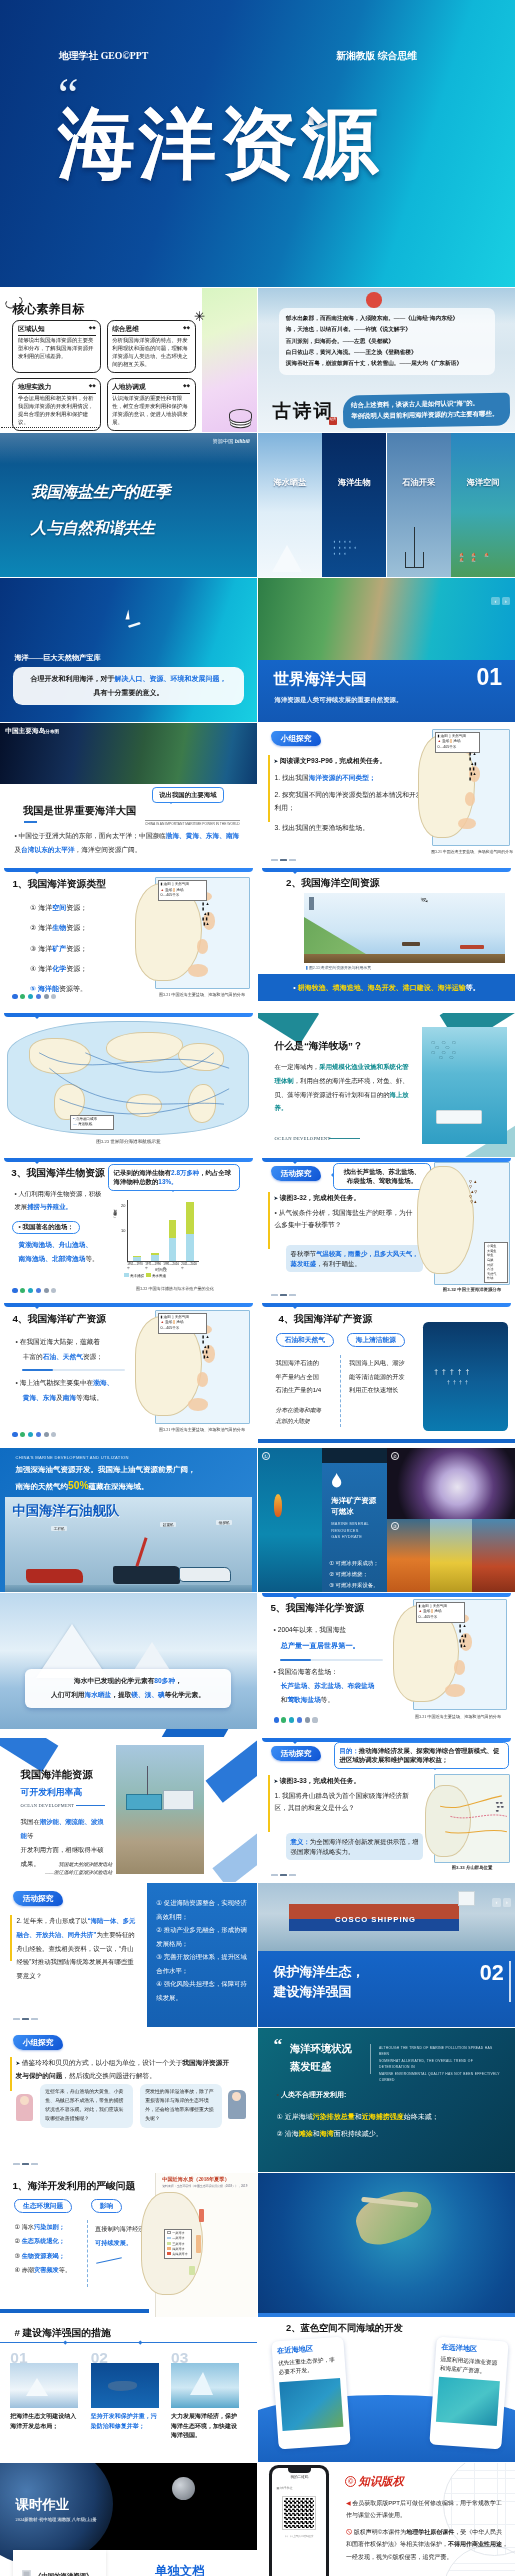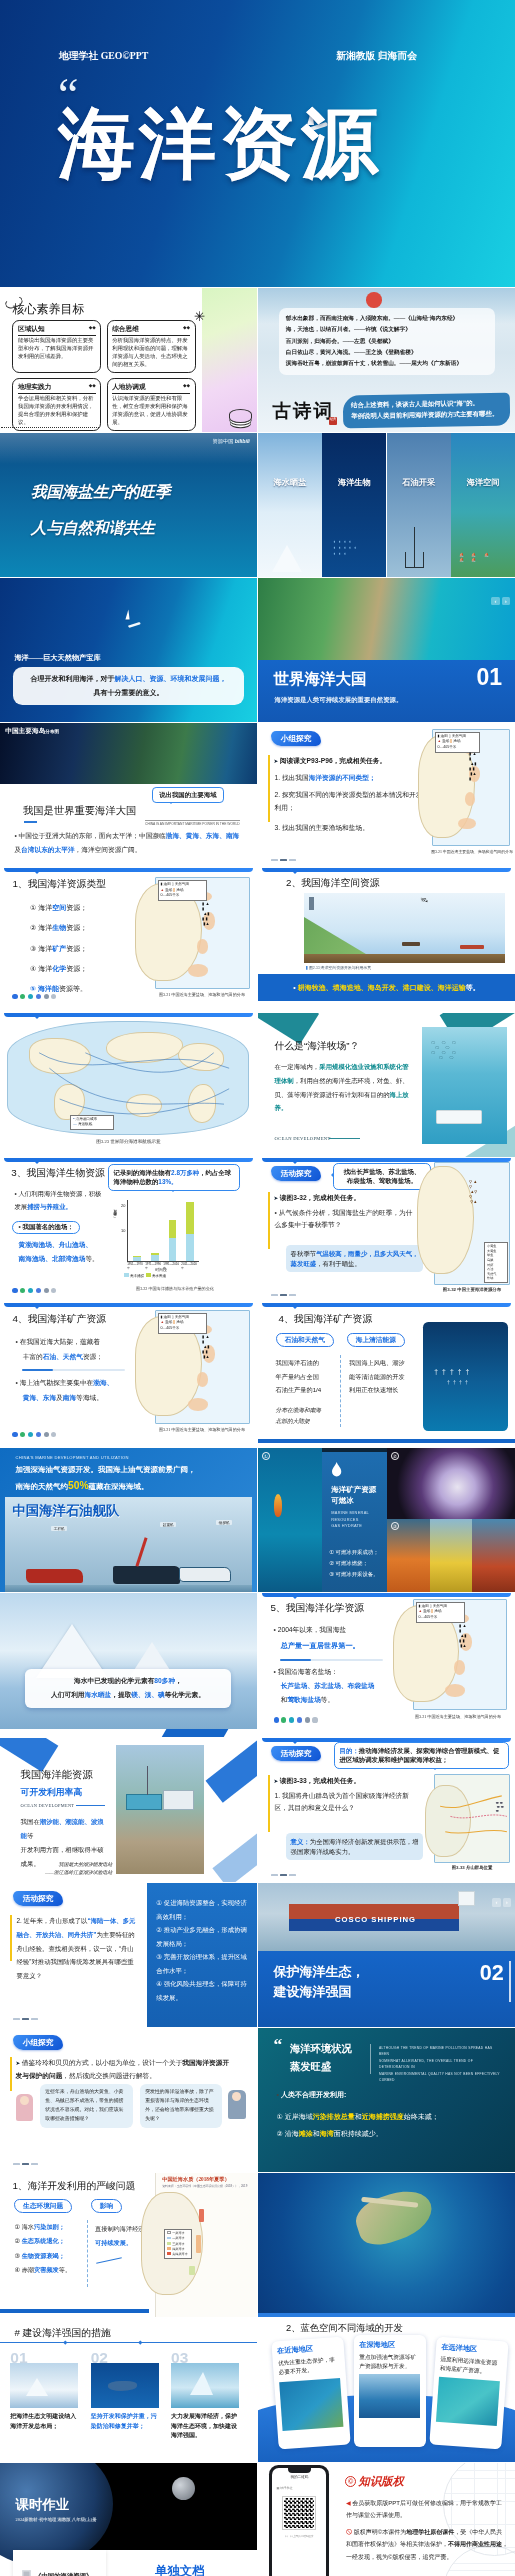--- a/index.html
+++ b/index.html
@@ -13,21 +13,21 @@
 .cover{background:linear-gradient(108deg,#06337d 0%,#0a4c9c 38%,#0c74b4 60%,#0fb6d8 78%,#19cfe2 100%)}
 .cover .brand{font-family:"Liberation Serif","DejaVu Serif",serif;color:#fff;font-weight:bold;font-size:9.8px}
 .cover .edition{font-family:"Liberation Serif","DejaVu Serif",serif;color:#fff;font-weight:bold;font-size:9.8px}
 .cover .quote{color:#eaf3fb;font-size:46px;font-family:"Liberation Serif",serif;line-height:.6;text-shadow:0 1.5px 2.6px rgba(0,30,80,.4)}
 .cover .big{color:#fff;font-weight:bold;font-size:77px;letter-spacing:4.1px;text-shadow:0 3.1px 5.2px rgba(0,25,70,.45);background:linear-gradient(180deg,#ffffff 55%,#c9d9ea);-webkit-background-clip:text;background-clip:text}
 .sail{width:0;height:0;border-left:5.2px solid transparent;border-right:2.1px solid transparent;border-bottom:17.5px solid #fff;filter:drop-shadow(0 1.5px 1px rgba(0,40,90,.5))}
 .hull{width:20.6px;height:4.1px;background:#f4f8fb;border-radius:2.1px 5.2px 4.1px 6.2px;transform:rotate(-18deg)}
 
 .topbar{position:absolute;top:0;left:4.1px;right:4.1px;height:3.6px;background:linear-gradient(90deg,#1b6fe0,#2f87f7);border-radius:0 0 4.1px 4.1px}
 .topbar:after{content:"";position:absolute;left:31px;top:3.6px;border:2.6px solid transparent;border-top-color:#1f74e4}
-.hd1{font-size:9.8px;font-weight:normal;color:#141414}
+.hd1{font-size:9.8px;font-weight:bold;color:#141414}
 .tb{color:#1a6ee0;font-weight:bold}
 .ty{color:#ffd900;font-weight:bold}
 .tteal{color:#0c8a8f;font-weight:bold}
 .pill{display:inline-block;background:linear-gradient(135deg,#3b8ef5,#0f55d4);color:#fff;font-weight:bold;font-size:7.7px;padding:2.6px 9.3px;border-radius:5.2px 10.3px 5.2px 10.3px;box-shadow:0 1px 2.1px rgba(20,80,200,.35)}
 .pill2{display:inline-block;border:1px solid #2f7ce8;color:#1a6ee0;font-weight:bold;font-size:6.7px;padding:1.5px 7.7px;border-radius:7.2px 11.3px 7.2px 11.3px;background:#fff}
 .bubble{border:1px solid #3388ee;border-radius:5.2px;background:#fff;font-size:6.4px;font-weight:bold;padding:2.6px 4.6px;line-height:1.5}
 .ans{background:#d9eaf7;border-radius:4.6px;padding:3.6px 4.6px;font-size:6.4px;line-height:1.55}
 .dots i{display:inline-block;width:5.2px;height:5.2px;border-radius:50%;margin-right:2.6px}
 .pag i{display:inline-block;width:6.7px;height:2.1px;background:#b8c6d6;margin-right:2.1px;border-radius:0.5px}
 .pag i.on{background:#5a708a}
@@ -48,21 +48,21 @@
 conic-gradient(#000 25%,#fff 0 50%,#000 0 75%,#fff 0) 0 0/4.1px 4.1px;border:1px solid #fff;outline:0.5px solid #ccc}
 .smallcaps{letter-spacing:0.3px}
 </style>
 </head>
 <body>
 
 <div class="page">
 
 <section class="slide full cover">
   <div class="abs brand" style="left:59px;top:50px">地理学社 GEO©PPT</div>
-  <div class="abs edition" style="right:98px;top:50px">新湘教版 归海而会</div>
+  <div class="abs edition" style="right:98px;top:50px">新湘教版 综合思维</div>
   <div class="abs" style="left:307px;top:108px">
         <div class="sail"></div>
         <div class="hull"></div>
       </div>
   <div class="abs quote" style="left:58px;top:81px">“</div>
   <div class="abs big" style="left:58px;top:93px">海洋资源</div>
 </section>
 
 <div class="row">
 <section class="slide">
@@ -406,21 +406,21 @@
     <div style="position:absolute;left:135px;bottom:25px;width:3.1px;height:30px;background:#c03028;transform:rotate(18deg)"></div>
     <div style="position:absolute;right:20.6px;bottom:10.3px;width:52px;height:14.4px;background:#e8eef2;border:1px solid #2a5a7a;border-radius:2.1px 6.2px 2.1px 4.1px"></div>
     <div style="position:absolute;left:0;right:0;bottom:0;height:7.2px;background:linear-gradient(180deg,#7fa8c0,#5c8aa8)"></div>
   </div>
 </section>
 <section class="slide" style="background:#0d2438">
   <div class="abs" style="left:0;top:0;width:64px;height:144px;background:linear-gradient(180deg,#0a6a9a,#0c88b0 60%,#0a5a86)">
     <div style="position:absolute;left:4.1px;top:4.1px;width:7.7px;height:7.7px;border:0.7px solid #fff;border-radius:50%;color:#fff;font-size:5.2px;text-align:center;line-height:7.2px">①</div>
     <div style="position:absolute;left:15.5px;top:46px;width:8.2px;height:23px;background:linear-gradient(180deg,#f6b83a,#d85a1e);border-radius:50% 50% 40% 40%"></div>
   </div>
-  <div class="abs" style="left:64px;top:4px;width:65px;height:144px;background:linear-gradient(180deg,#1e6db0,#17588f)">
+  <div class="abs" style="left:64px;top:15px;width:65px;height:144px;background:linear-gradient(180deg,#1e6db0,#17588f)">
     <svg width="11.3" height="15.5" viewBox="0 0 22 30" style="position:absolute;left:9.3px;top:10.3px">
             <path d="M11 0 C14 8 20 11 20 19 A9 9 0 0 1 2 19 C2 12 8 8 11 0 Z" fill="#fff"></path>
           </svg>
     <div style="position:absolute;left:9.3px;top:32px;color:#fff;font-weight:bold;font-size:7.5px;line-height:1.5"><span>海洋矿产资源</span><br><span>可燃冰</span></div>
     <div class="smallcaps" style="position:absolute;left:9.3px;top:58px;color:#cfe2f2;font-size:3.9px;line-height:1.7"><span>MARINE MINERAL</span><br><span>RESOURCES</span><br><span>GAS HYDRATE</span></div>
     <div style="position:absolute;left:7.2px;top:95px;color:#fff;font-size:5.4px;line-height:2">
       <div>① 可燃冰开采成功；</div>
             <div>② 可燃冰燃烧；</div>
             <div>③ 可燃冰开采设备。</div>
     </div>
@@ -643,25 +643,20 @@
   </div>
 </section>
 <section class="slide">
   <div class="abs hd1" style="left:28px;top:4.1px;font-size:9.3px">2、蓝色空间不同海域的开发</div>
   <div class="abs" style="left:-20.6px;right:-20.6px;top:77px;height:93px;background:linear-gradient(180deg,#2a7de0,#1258b4);border-radius:50% 50% 0 0/31px 31px 0 0"></div>
   <div class="abs card" style="left:16.5px;top:20.6px;width:72px;height:108px;transform:rotate(-4deg);padding:5.2px">
     <div class="tb" style="font-size:7.2px">在近海地区</div>
     <div style="font-size:5.7px;line-height:1.6;margin-top:3.1px">优先注重生态保护，非必要不开发。</div>
     <div style="width:61px;height:49px;margin-top:4.1px;background:linear-gradient(140deg,#1a7ab0,#2a9ac8 55%,#6aa85a)"></div>
   </div>
-  <div class="abs card" style="left:96px;top:16.5px;width:72px;height:112px;padding:5.2px">
-    <div class="tb" style="font-size:7.2px">在深海地区</div>
-    <div style="font-size:5.7px;line-height:1.6;margin-top:3.1px">重点加强油气资源等矿产资源勘探与开发。</div>
-    <div style="width:61px;height:44px;margin-top:3.1px;background:linear-gradient(180deg,#9cc8e4,#2a7ab4 60%,#1a5a94)"></div>
-  </div>
   <div class="abs card" style="left:175px;top:20.6px;width:72px;height:108px;transform:rotate(4deg);padding:5.2px">
     <div class="tb" style="font-size:7.2px">在远洋地区</div>
     <div style="font-size:5.7px;line-height:1.6;margin-top:3.1px">适度利用远洋渔业资源和海底矿产资源。</div>
     <div style="width:61px;height:45px;margin-top:3.1px;background:linear-gradient(140deg,#2ab0c0,#49c4c8 55%,#1a8aa8)"></div>
   </div>
 </section>
 </div>
 
 <div class="row">
 <section class="slide">

